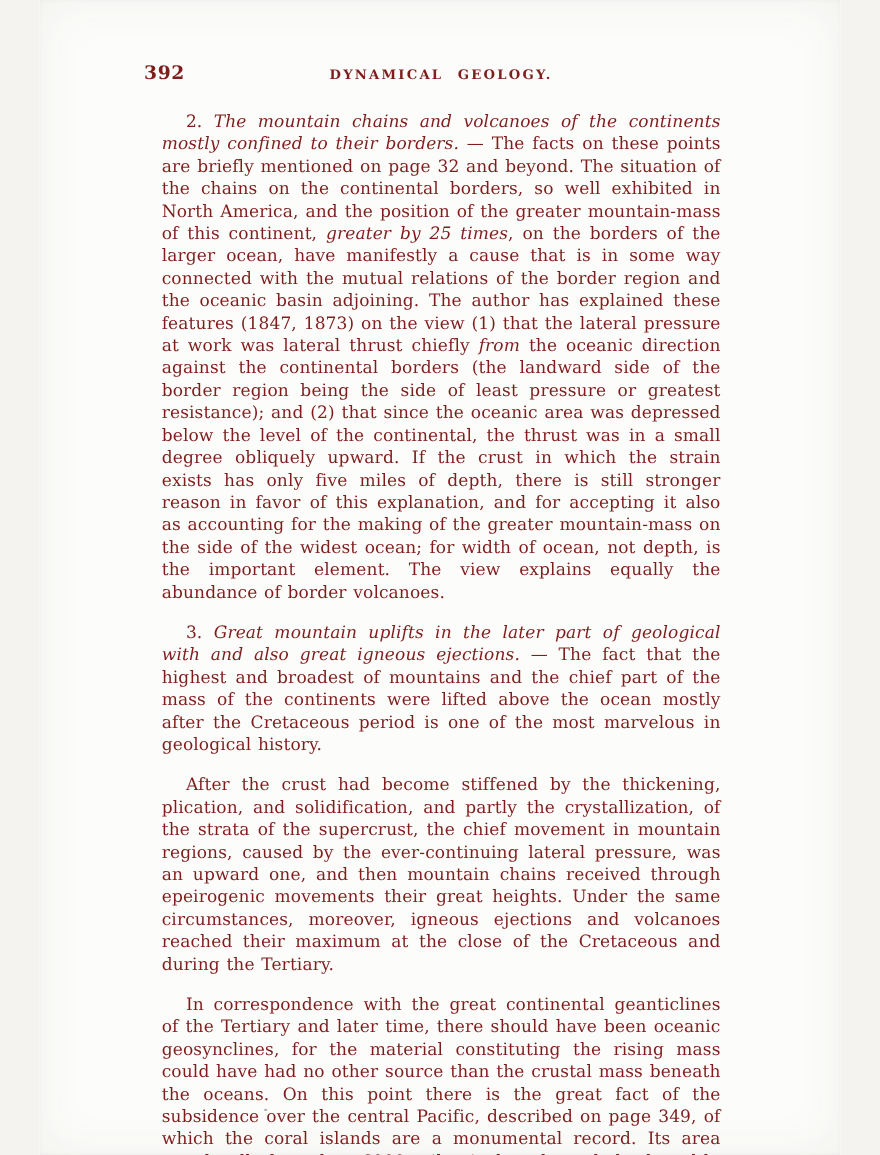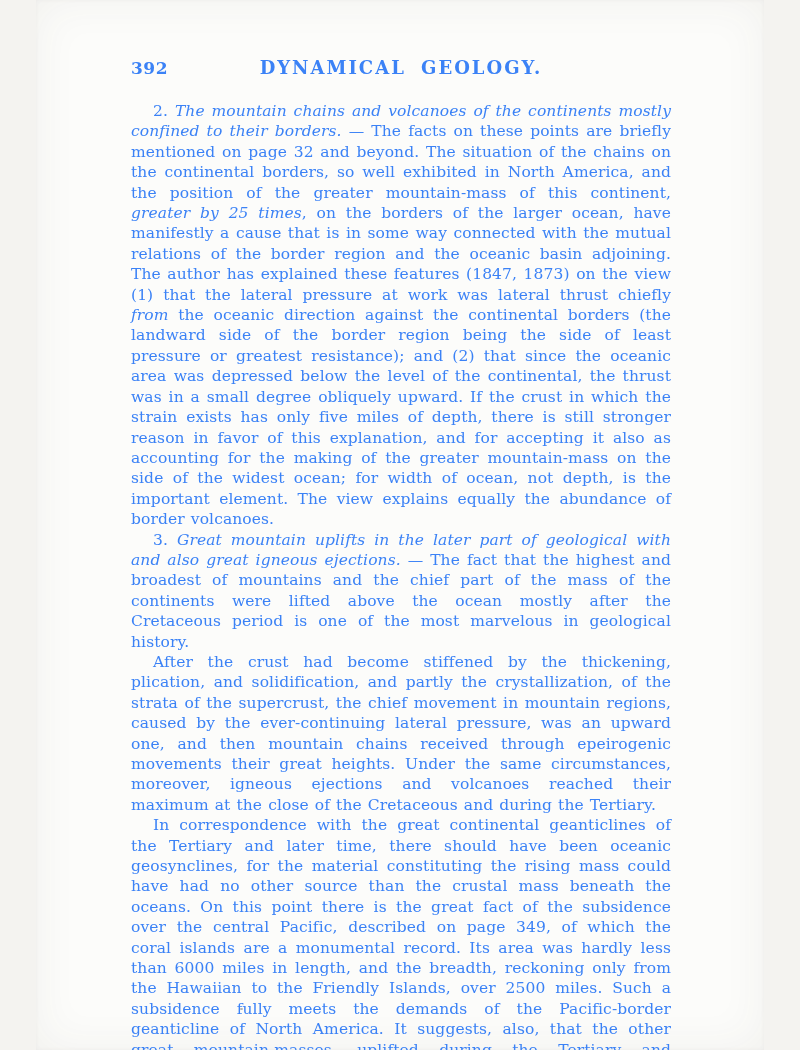--- a/index.html
+++ b/index.html
@@ -11,51 +11,51 @@
     position: relative;
     width: 728px;
     height: 1050px;
     margin: 0 auto;
     background: #fcfcfa;
     box-sizing: border-box;
     padding: 57px 93px 0 95px;
     overflow: hidden;
     box-shadow: inset 0 0 45px rgba(70,65,55,0.06), inset 0 0 4px rgba(70,65,55,0.05);
     font-family: "DejaVu Serif", serif;
-    color: #3b82f6;
+    color: #7f1d1d;
   }
   .running-head {
     display: grid;
     grid-template-columns: 1fr auto 1fr;
     align-items: baseline;
     margin-bottom: 23px;
   }
   .page-number {
     justify-self: start;
     font-size: 17px;
     font-weight: bold;
     letter-spacing: 0.5px;
   }
   .running-title {
     justify-self: center;
-    font-size: 18px;
+    font-size: 12px;
     font-weight: bold;
     letter-spacing: 2px;
     word-spacing: 7px;
   }
   .head-spacer { justify-self: end; }
   .page-body {
     font-size: 15.5px;
     line-height: 20.4px;
     text-align: justify;
     letter-spacing: 0.1px;
     word-spacing: 1px;
   }
   .para {
-    margin: 0;
+    margin: 16px;
     text-indent: 22px;
   }
   .para .italic { font-style: italic; }
   .justify-last {
     text-align-last: justify;
   }
   .ink-speck {
     position: absolute;
     left: 204px;
     top: 1008px;

